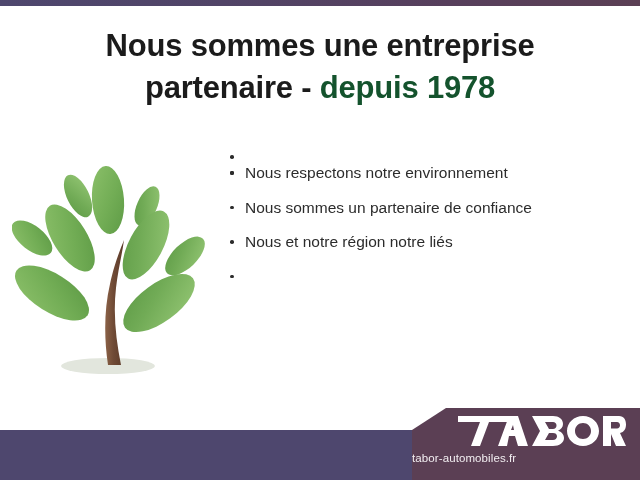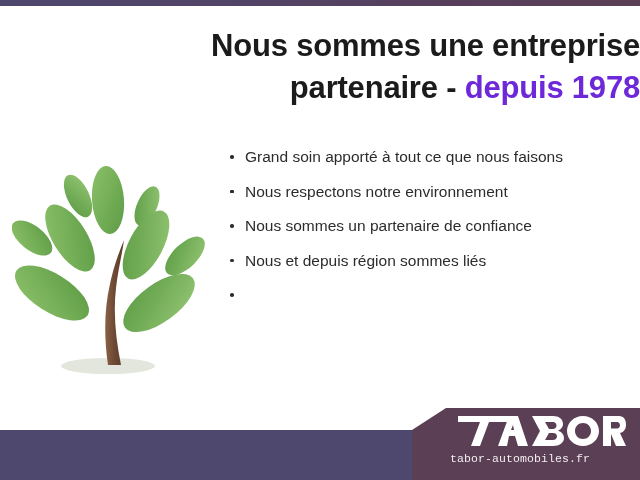--- a/index.html
+++ b/index.html
@@ -28,33 +28,33 @@
     height: 6px;
     background: linear-gradient(to right, #4e476e 0%, #514467 35%, #573f5c 70%, #5b3f54 100%);
   }
 
   
   .headline {
     position: absolute;
     top: 26px;
     left: 0;
     width: 640px;
-    text-align: right;
+    text-align: center;
     font-size: 31px;
     font-weight: bold;
     line-height: 1.28;
     color: #1b1b1b;
     letter-spacing: -0.2px;
   }
   .headline .line2 {
     display: block;
     margin-top: 2px;
   }
   .headline .accent {
-    color: #6d28d9;
+    color: #14532d;
   }
 
   
   .tree-art {
     position: absolute;
     left: 12px;
     top: 160px;
     width: 205px;
     height: 225px;
   }
@@ -114,25 +114,24 @@
     width: 168px;
     height: 30px;
   }
   .logo-tagline {
     position: absolute;
     left: 0;
     top: 44px;
     width: 228px;
     padding-right: 12px;
     box-sizing: border-box;
-    text-align: center;
+    text-align: left;
     font-size: 11.5px;
     color: #f2eef1;
     letter-spacing: 0.1px;
-    font-family: Liberation Mono, monospace;
   }
 </style>
 </head>
 <body>
 
 <div id="slide">
 
   <div class="top-bar"></div>
 
   <div class="headline">
@@ -175,25 +174,25 @@
         <ellipse cx="134" cy="85" rx="17" ry="38" fill="url(#lf2)" transform="rotate(28 134 85)"></ellipse>
         <ellipse cx="20" cy="78" rx="12" ry="24" fill="url(#lf)" transform="rotate(-52 20 78)"></ellipse>
         <ellipse cx="173" cy="96" rx="12" ry="25" fill="url(#lf2)" transform="rotate(46 173 96)"></ellipse>
         <ellipse cx="40" cy="133" rx="19" ry="42" fill="url(#lf)" transform="rotate(-58 40 133)"></ellipse>
         <ellipse cx="147" cy="143" rx="19" ry="42" fill="url(#lf2)" transform="rotate(54 147 143)"></ellipse>
       </g>
     </svg>
   </div>
 
   <ul class="bullets">
-    <li><span class="dot"></span><span>Grand soin apporté à tout ce que nous faisons</span></li>
+    <li><span class="dot"></span></li>
     <li><span class="dot"></span></li>
     <li><span class="dot"></span><span>Nous respectons notre environnement</span></li>
     <li><span class="dot"></span><span>Nous sommes un partenaire de confiance</span></li>
-    <li><span class="dot"></span><span>Nous et depuis région sommes liés</span></li>
+    <li><span class="dot"></span><span>Nous et notre région notre liés</span></li>
     <li><span class="dot"></span></li>
   </ul>
 
   <div class="footer-band"></div>
 
   <div class="logo-panel">
     <div class="logo-wordmark">
       <svg viewBox="0 0 168 30" width="168" height="30" aria-hidden="true">
         <g fill="#ffffff">
           <path d="M0 0 H52 V6 H31 L22 30 H13 L22 6 H0 Z"></path>

